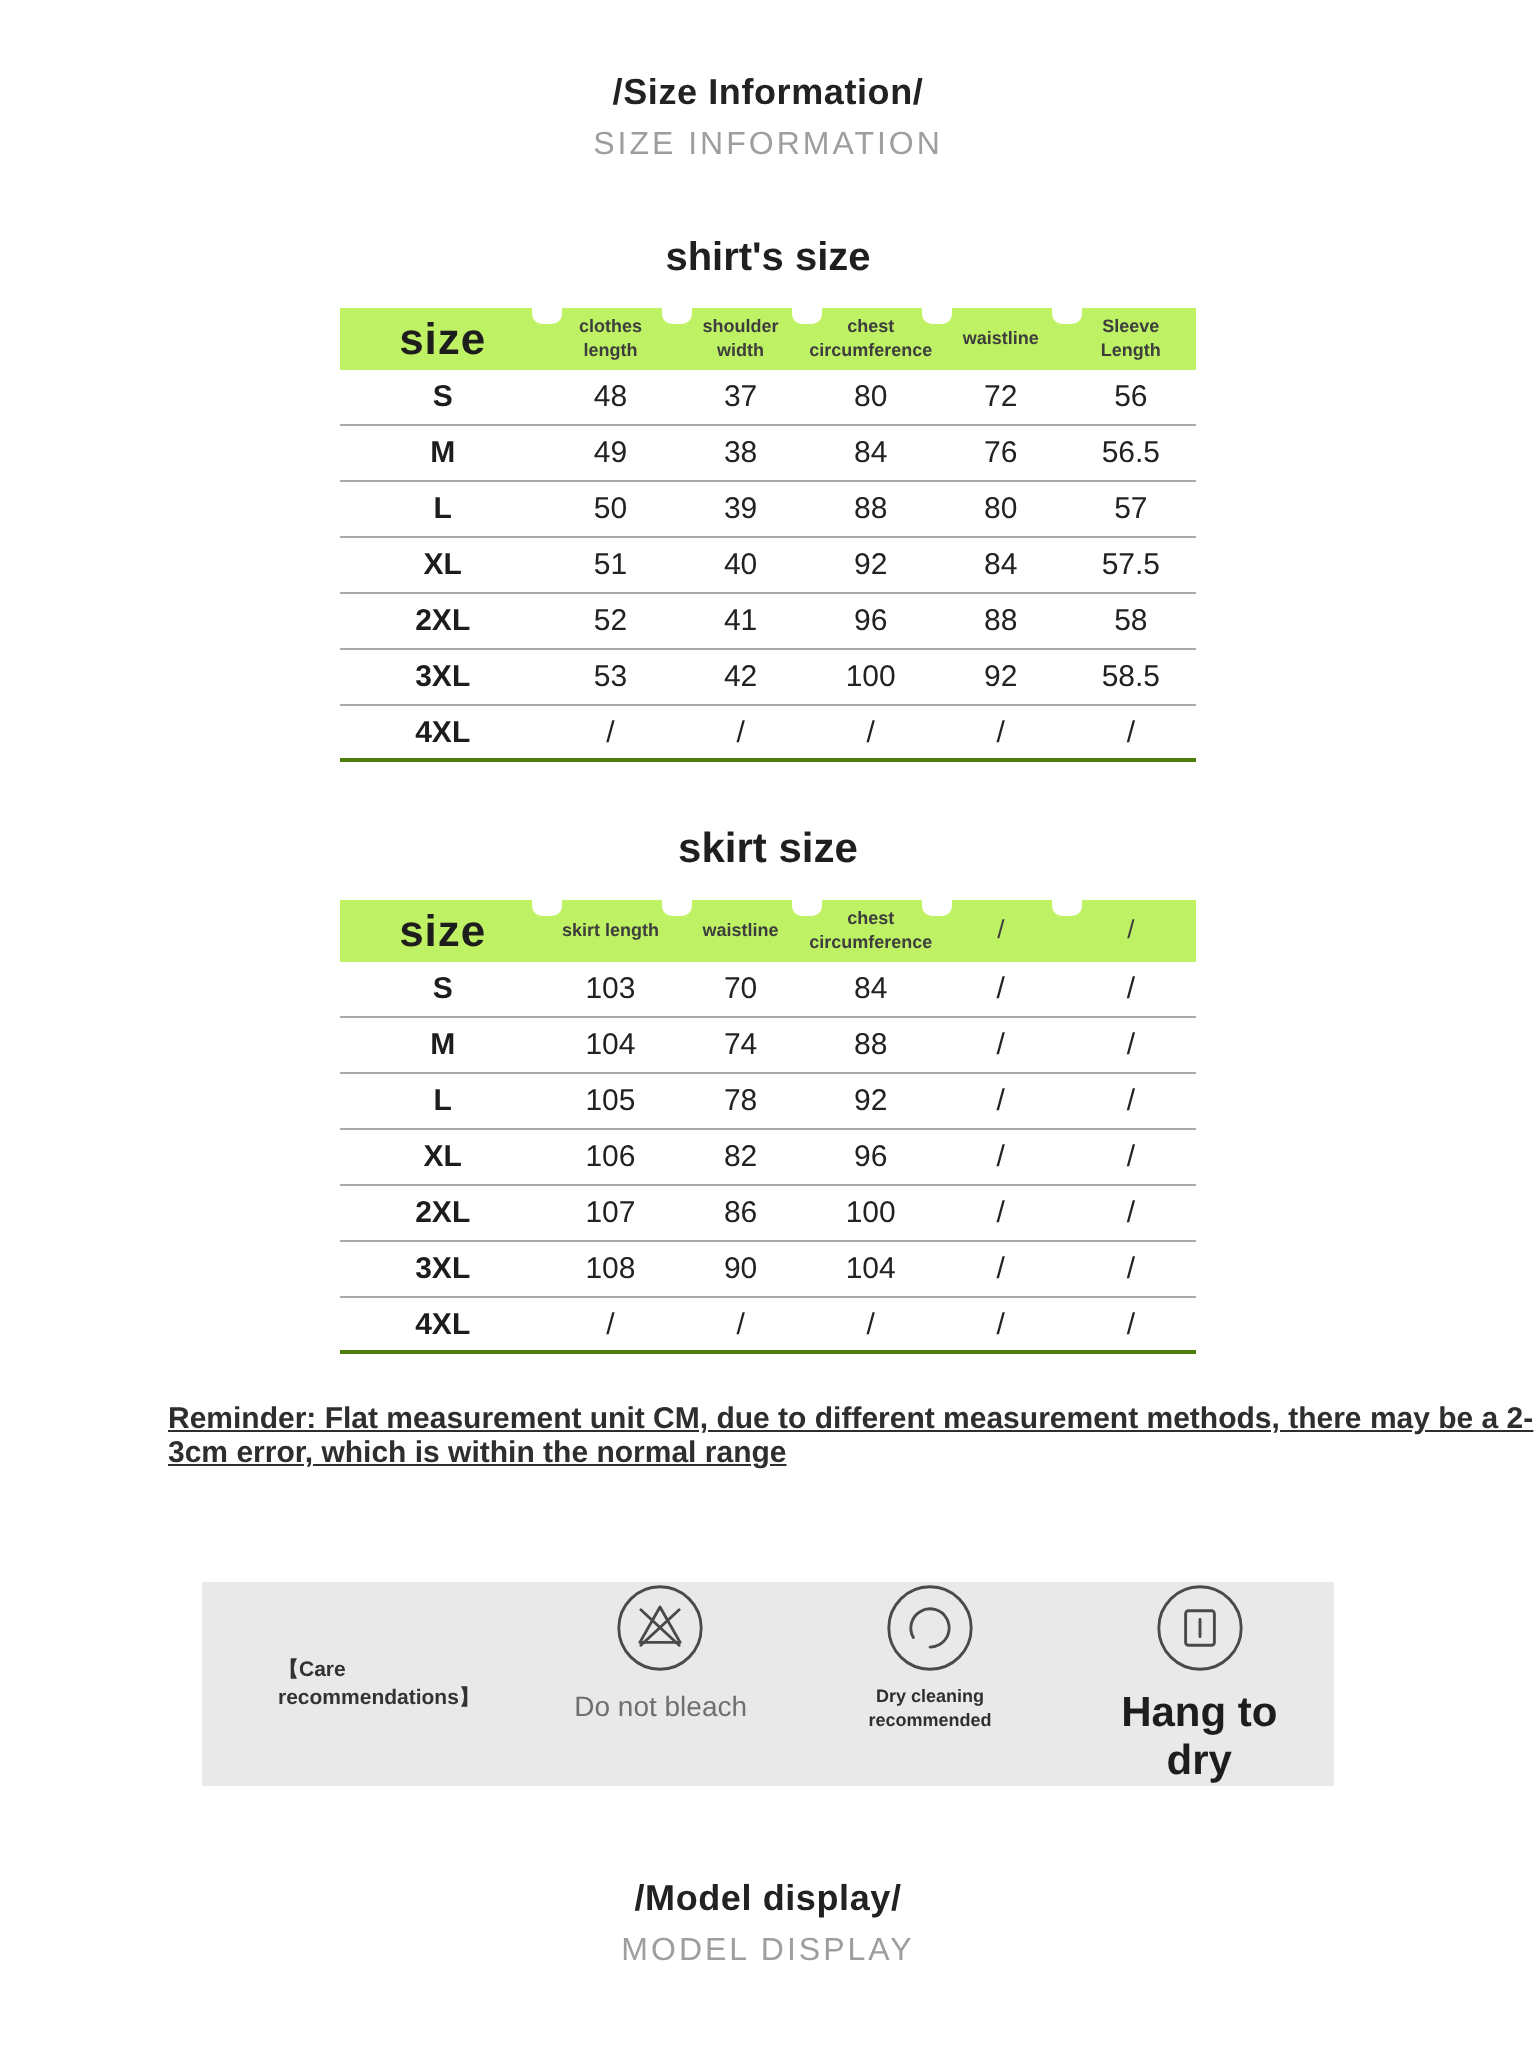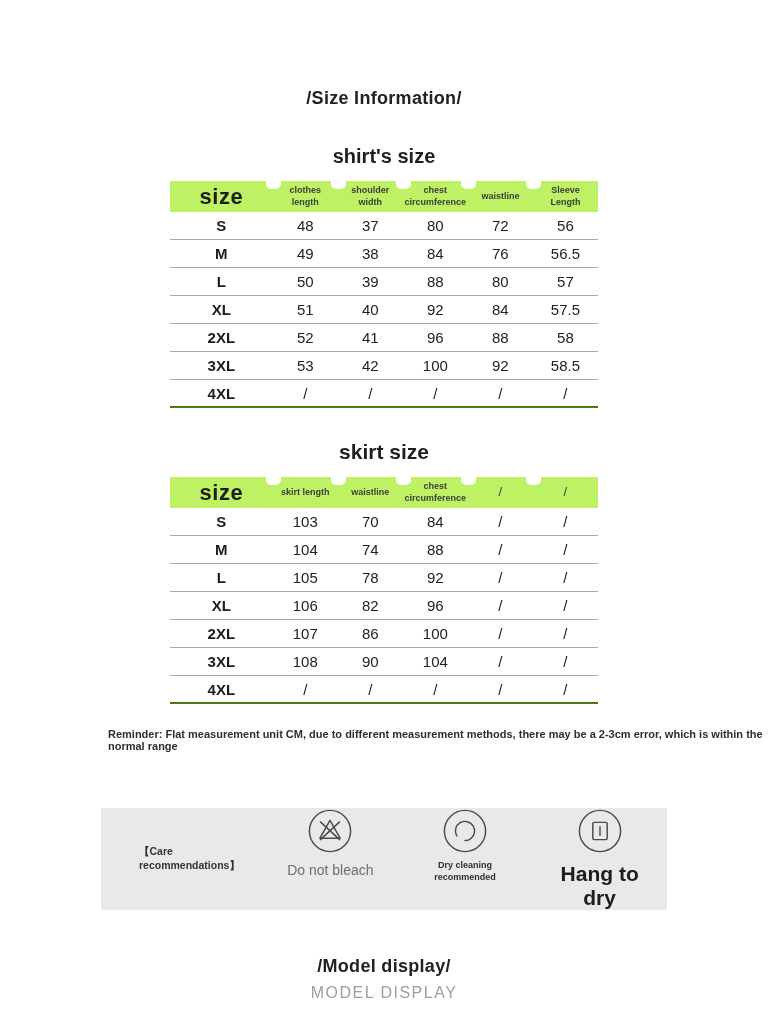--- a/index.html
+++ b/index.html
@@ -2,41 +2,41 @@
 <html><head>
 <meta charset="utf-8">
 <style>
   * { margin:0; padding:0; box-sizing:border-box; }
   html,body { background:#fff; }
   body { font-family:"Liberation Sans", sans-serif; }
   .page { position:relative; width:768px; height:1024px; margin:0 auto; background:#ffffff; overflow:hidden; }
 
   
   .hdr { text-align:center; }
-  .hdr-main { padding-top:88px; }
+  .hdr-main { padding-top:36px; }
   .t-en { font-size:18px; font-weight:700; color:#222222; letter-spacing:.3px; }
   .t-sub { margin-top:7px; font-size:16px; font-weight:400; color:#9e9e9e; letter-spacing:1.5px; }
 
   .tbl-title { margin-top:36px; text-align:center; font-size:20px; font-weight:700; color:#1f1f1f; }
   .tbl-title.second { margin-top:32px; font-size:21px; }
 
   
   .size-table { width:428px; margin:13px auto 0 auto; }
   .t-head { position:relative; display:flex; align-items:center; height:31px; background:#bef264; }
   .th-size { width:24%; text-align:center; font-size:22px; font-weight:700; color:#1d1d1d; letter-spacing:.5px; }
   .th-col { width:15.2%; text-align:center; font-size:9px; font-weight:700; color:#3d3d3d; line-height:1.3; white-space:pre-line; }
   .th-col.slash { font-size:13px; font-weight:400; }
   .notch { position:absolute; top:0; width:15px; height:8px; background:#ffffff; border-radius:0 0 5px 5px; }
   .t-row { display:flex; align-items:center; height:28px; border-bottom:1px solid #a8a8a8; }
   .t-row.last { border-bottom:2px solid #4d7c0f; }
   .td-size { width:24%; text-align:center; font-size:15px; font-weight:700; color:#1d1d1d; }
   .td-col { width:15.2%; text-align:center; font-size:15px; font-weight:400; color:#222222; }
 
   
-  .reminder { margin:24px 0 0 108px; font-size:11px; font-weight:700; color:#2e2e2e; }
+  .reminder { margin:24px 0 0 84px; font-size:15px; font-weight:700; color:#2e2e2e;text-decoration:underline; }
 
   
   .care-panel { display:flex; align-items:center; width:566px; height:102px; margin:56px auto 0 auto; background:#e9e9e9; }
   .care-title { margin-left:38px; width:118px; font-size:10.5px; font-weight:700; color:#333333; }
   .care-items { flex:1; display:flex; justify-content:space-around; align-items:flex-start; padding:0 0 0 6px; }
   .care-item { display:flex; flex-direction:column; align-items:center; width:96px; }
   .care-item svg { display:block; }
   .care-label { margin-top:5px; text-align:center; white-space:pre-line; }
   .care-label.large-gray { font-size:14px; color:#6f6f6f; font-weight:400; margin-top:8px; }
   .care-label.large-bold { font-size:21px; color:#1d1d1d; font-weight:700; margin-top:8px; }
@@ -45,20 +45,21 @@
   .hdr-foot { margin-top:46px; }
   .hdr-foot .t-en { font-size:18px; }
 </style>
 </head>
 <body>
 
 <div class="page">
 
   <div class="hdr hdr-main">
     <div class="t-en">/Size Information/</div>
+    <div class="t-sub">SIZE INFORMATION</div>
   </div>
 
   <div class="tbl-title">shirt's size</div>
   <div class="size-table">
       <div class="t-head">
         <div class="th-size">size</div>
         <div class="th-col">clothes
 length</div>
         <div class="th-col">shoulder
 width</div>

